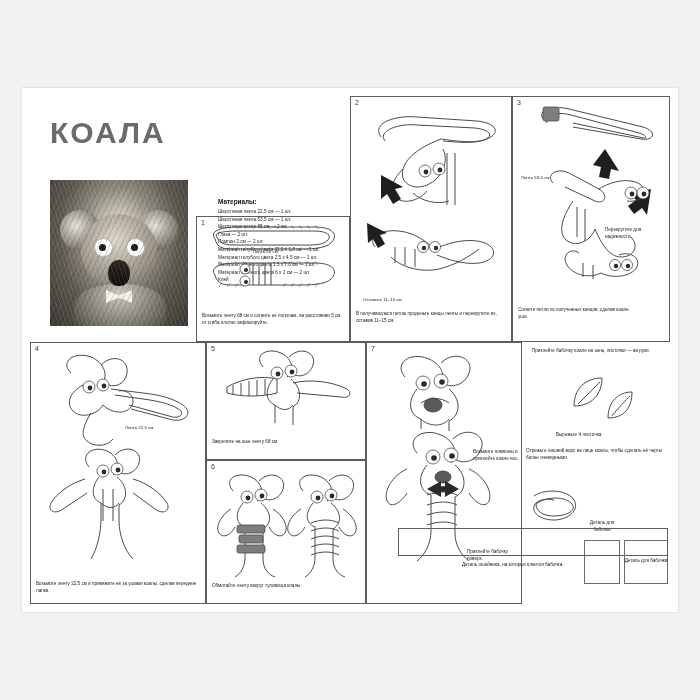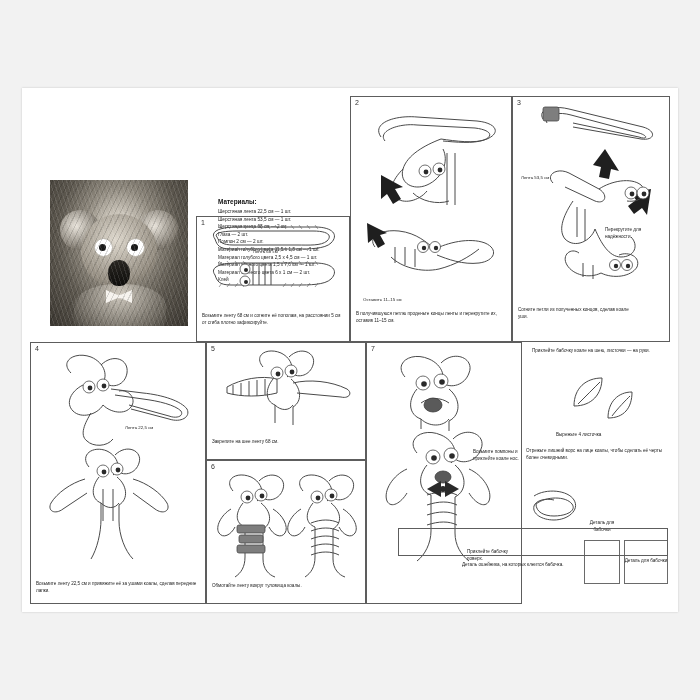--- a/index.html
+++ b/index.html
@@ -81,20 +81,21 @@
   .dark{fill:#5a5a5a;stroke:#3c3c3c;stroke-width:.8;}
   .wht{fill:#ffffff;stroke:#4a4a4a;stroke-width:.8;}
   .blk{fill:#2a2a2a;}
   .arrow{fill:#1f1f1f;}
 </style>
 </head>
 <body>
 
 <div class="sheet">
 
+  <div class="title">КОАЛА</div>
 
   <div class="photo">
     <div class="earL"></div>
     <div class="earR"></div>
     <div class="head"></div>
     <div class="body"></div>
     <div class="eyeL"></div>
     <div class="eyeR"></div>
     <div class="pupL"></div>
     <div class="pupR"></div>

